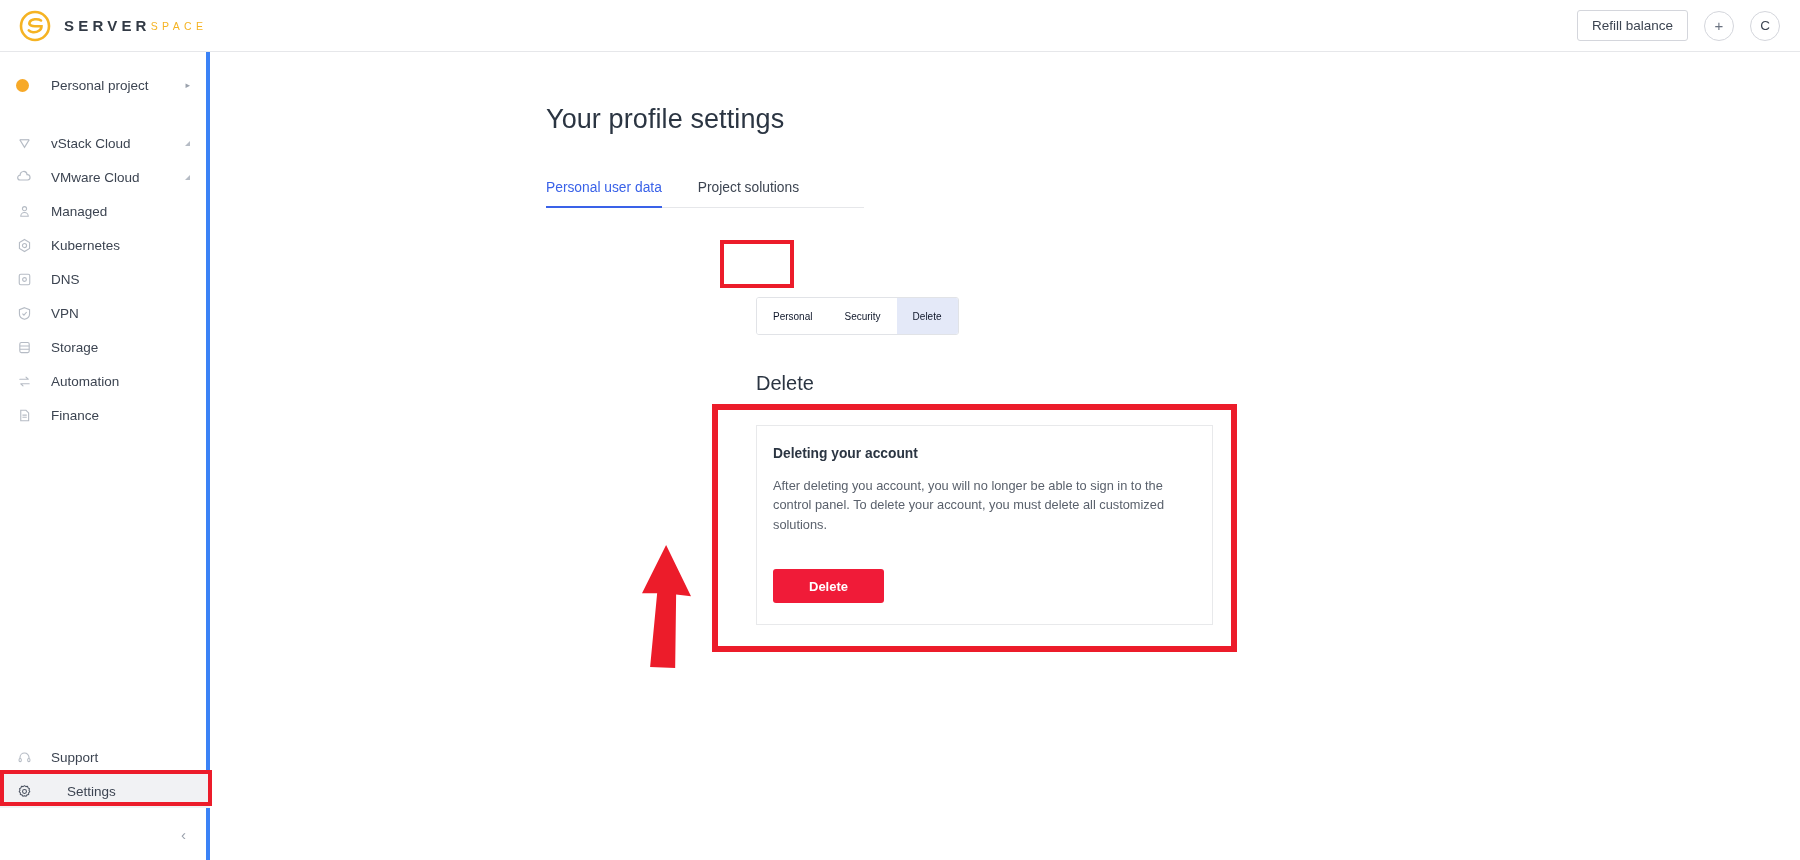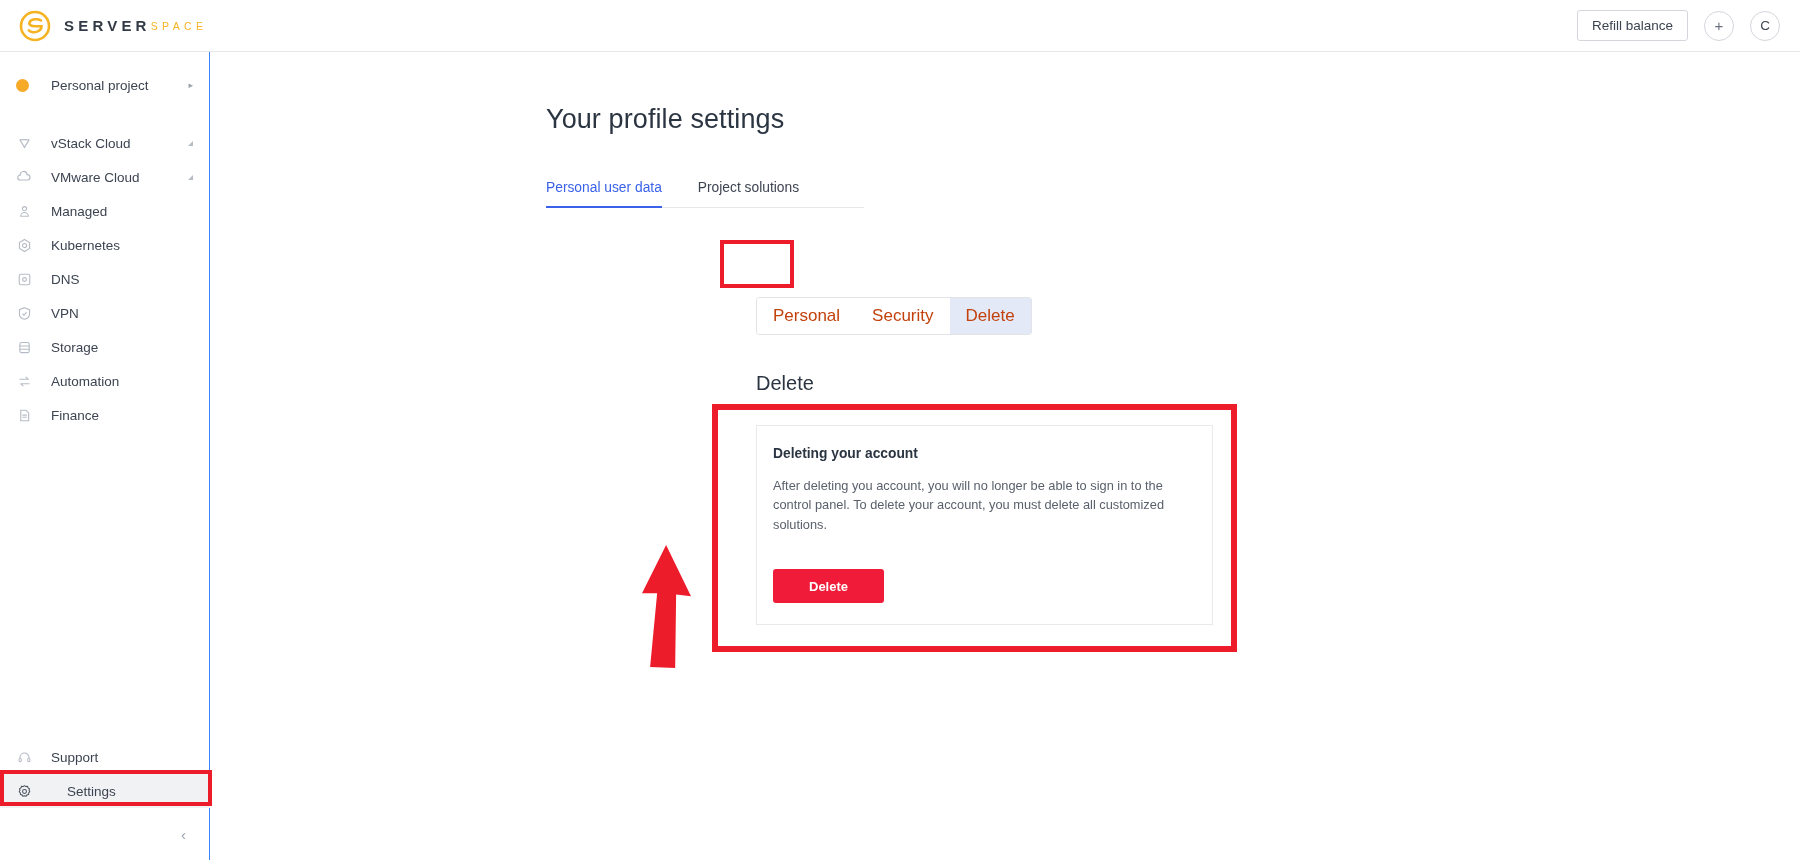--- a/index.html
+++ b/index.html
@@ -42,21 +42,21 @@
     border: 1px solid #d4d6dc; background: #fff;
     display: flex; align-items: center; justify-content: center;
     font-size: 15px; color: #6a7280; cursor: pointer;
     font-family: "Liberation Sans", sans-serif;
   }
   .avatar-btn { font-size: 13.5px; color: #3c4451; }
 
   
   .sidebar {
     position: absolute; top: 52px; left: 0; width: 210px; height: 808px;
-    background: #ffffff; border-right: 1px solid #3b82f6;
+    background: #ffffff; border-right: 4px solid #3b82f6;
   }
   .project-row {
     display: flex; align-items: center; height: 38px; padding: 0 16px;
     margin-top: 14px; cursor: pointer;
   }
   .project-dot {
     width: 13px; height: 13px; border-radius: 50%;
     background: #f7a928; flex: 0 0 13px;
   }
   .project-label {
@@ -112,21 +112,21 @@
   }
   .tab + .tab { margin-left: 36px; }
 
   .segmented {
     position: absolute; left: 546px; top: 245px;
     display: flex; border: 1px solid #e1e3e7; border-radius: 3px;
     background: #fff; height: 38px; overflow: hidden;
   }
   .seg {
     display: flex; align-items: center; justify-content: center;
-    font-size: 17px; color: #c2410c; padding: 0 16px; cursor: pointer;
+    font-size: 10px; color: #0f172a; padding: 0 16px; cursor: pointer;
     background: #fff; height: 100%;
   }
   .seg.selected { background: #e4e9f8; }
 
   .section-title {
     position: absolute; left: 546px; top: 320px;
     font-size: 20px; color: #2b3542; font-weight: normal; margin: 0;
   }
 
   

